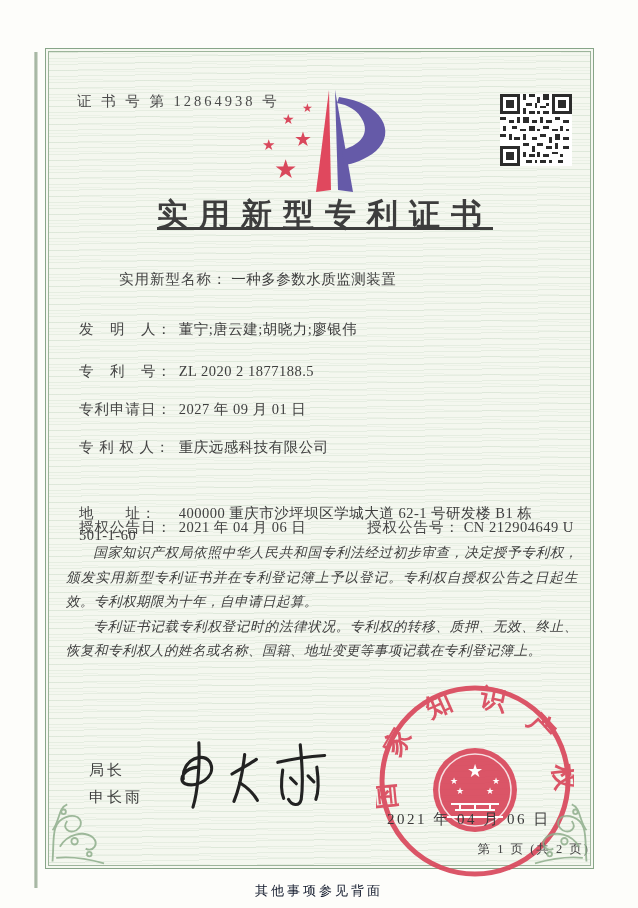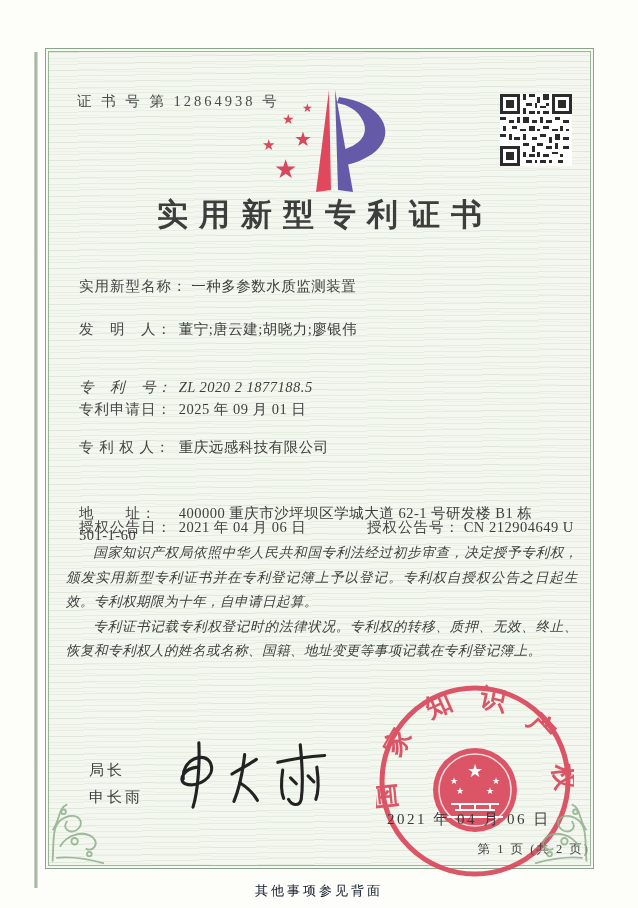--- a/index.html
+++ b/index.html
@@ -29,30 +29,30 @@
 
   .cert-no { position:absolute; left:28px; top:40px; font-size:14.5px;
     letter-spacing:3px; color:#4a4a4a; }
 
   .logo { position:absolute; left:203px; top:32px; width:162px; height:114px; }
 
   .qr { position:absolute; right:18px; top:42px; width:72px; height:72px; }
 
   .title { position:absolute; left:0; top:142px; width:100%; text-align:center;
     font-size:31px; font-weight:700; letter-spacing:11px; color:#3d3d3d;
-    text-indent:11px; }
+    text-indent:11px;text-decoration:underline; }
 
   .fields { position:absolute; left:30px; top:218px; width:490px; font-size:14.5px; }
   .frow { position:absolute; left:0; white-space:nowrap; }
   .frow .lbl { display:inline-block; min-width:96px; letter-spacing:1px; color:#454545; }
   .frow .val { color:#3e3e3e; letter-spacing:0.5px; }
   .frow.wrap { white-space:normal; width:478px; line-height:22px; }
   .frow.wrap .val { display:inline; }
 
-  .r0{top:7px;} .r1{top:50px;font-family:Liberation Serif, serif;} .r2{top:108px;font-style:italic;} .r3{top:130px;} .r4{top:168px;} .r5{top:206px;margin-top:26px;}
+  .r0{top:0px;margin-left:40px;} .r1{top:50px;font-family:Liberation Serif, serif;} .r2{top:92px;} .r3{top:130px;} .r4{top:168px;} .r5{top:206px;margin-top:26px;}
   .r6{top:248px;}
   .grant-no { position:absolute; left:288px; top:0; white-space:nowrap; }
 
   .paras { position:absolute; left:17px; top:489px; width:512px; font-size:13.6px;
     line-height:24.5px; color:#3f3f3f; font-style:italic; letter-spacing:0.4px; }
   .paras p { text-indent:2em; text-align:justify; }
 
   .signer { position:absolute; left:40px; top:705px; font-size:15px;
     letter-spacing:3px; color:#3d3d3d; line-height:27px; font-style:normal; }
 
@@ -176,21 +176,21 @@
         <div class="frow r1">
           <span class="lbl">发　明　人：</span>
           <span class="val">董宁;唐云建;胡晓力;廖银伟</span>
         </div>
         <div class="frow r2">
           <span class="lbl">专　利　号：</span>
           <span class="val">ZL 2020 2 1877188.5</span>
         </div>
         <div class="frow r3">
           <span class="lbl">专利申请日：</span>
-          <span class="val">2025 年 09 月 01 日</span>
+          <span class="val">2027 年 09 月 01 日</span>
         </div>
         <div class="frow r4">
           <span class="lbl">专 利 权 人：</span>
           <span class="val">重庆远感科技有限公司</span>
         </div>
         <div class="frow wrap r5">
           <span class="lbl">地　　址：</span>
           <span class="val">400000 重庆市沙坪坝区学城大道 62-1 号研发楼 B1 栋 501-1-60</span>
         </div>
         <div class="frow r6">

